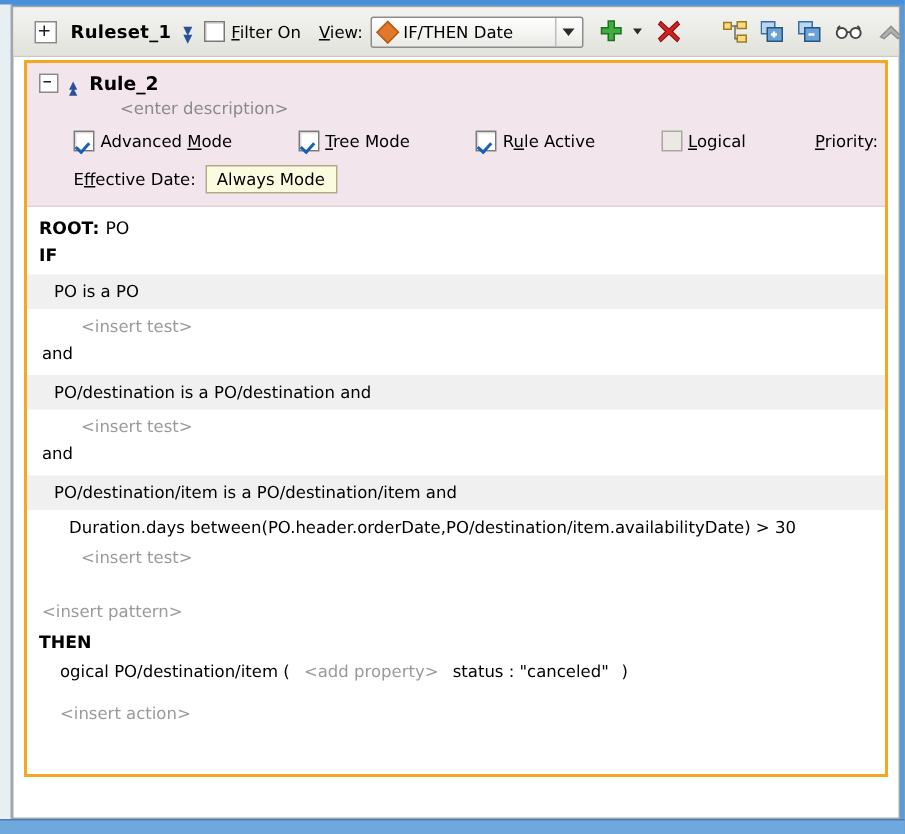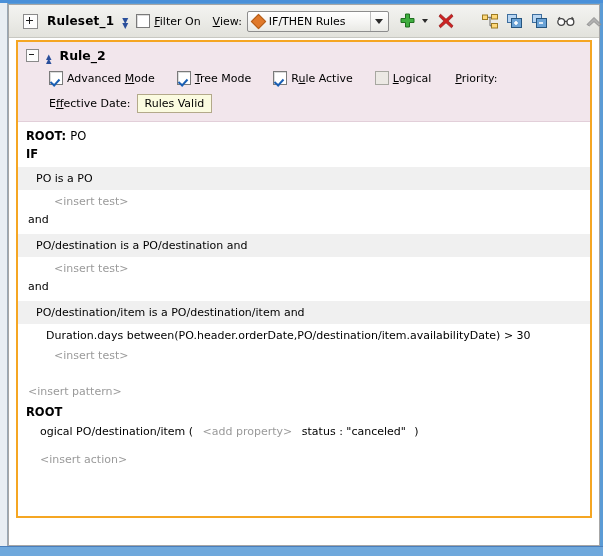--- a/index.html
+++ b/index.html
@@ -84,21 +84,21 @@
   .hrow{display:flex;align-items:center;padding-left:8px;}
   .sq{
     width:11px;height:11px;border:1px solid #8a8a8a;background:#fdfdfd;position:relative;flex:none;cursor:pointer;margin-right:7px;
   }
   .sq:before{content:"";position:absolute;left:2px;top:4px;width:5px;height:1px;background:#1d1d1d;}
   .upchev{color:#2a4f9b;font-size:11px;font-weight:bold;margin-right:8px;cursor:pointer;line-height:9px;
           display:flex;flex-direction:column;align-items:center;}
   .upchev span{display:block;height:4px;}
   .rule-name{font-weight:bold;font-size:12.5px;}
   .desc{color:#8a8a8a;font-size:11px;margin:3px 0 0 62px;}
-  .optrow{display:flex;align-items:center;margin-top:8px;padding-left:31px;}
+  .optrow{display:flex;align-items:center;margin-top:8px;padding-left:31px;gap:22px;}
   .opt{display:flex;align-items:center;margin-right:22px;white-space:nowrap;}
   .opt .lab{margin-left:4px;}
   .prio{display:flex;align-items:center;margin-left:2px;}
   .prio-combo{
     width:68px;height:18px;border:1px solid #8d8d8d;background:#fff;margin-left:5px;
     display:flex;align-items:center;cursor:pointer;flex:none;
   }
   .prio-combo .txt{flex:1;padding-left:4px;font-size:11px;}
   .prio-combo .arrow{
     width:15px;height:14px;margin-right:2px;border:1px solid #9b9b9b;
@@ -145,21 +145,21 @@
           <span>▾</span>
       </div>
 
       <div class="cbox"></div>
       <div class="tb-lbl"><u>F</u>ilter On</div>
 
       <div class="viewlbl"><u>V</u>iew:</div>
 
       <div class="combo">
         <div class="diamond"></div>
-        <div class="txt">IF/THEN Rules</div>
+        <div class="txt">IF/THEN Date</div>
         <div class="arrow">
             <i class="tri-d"></i>
           </div>
       </div>
 
       <div class="ic" style="width:22px;height:22px;margin-left:8px;">
         <svg width="17" height="17" viewBox="0 0 17 17">
           <path d="M6.5 1 h4 v4.5 h4.5 v4 h-4.5 v4.5 h-4 v-4.5 H2 v-4 h4.5 z" fill="#3fae3f" stroke="#1f6f1f" stroke-width="1"></path>
         </svg>
       </div>
@@ -220,20 +220,21 @@
       <div class="card-head">
         <div class="hrow">
           <div class="sq"></div>
           <div class="upchev">
             <span>▴</span>
               <span>▴</span>
           </div>
           <div class="rule-name">Rule_2</div>
         </div>
 
+        <div class="desc">&lt;enter description&gt;</div>
 
         <div class="optrow">
           <div class="opt">
             <span class="cbox on"></span>
             <span class="lab">Advanced <u>M</u>ode</span>
           </div>
           <div class="opt">
             <span class="cbox on"></span>
             <span class="lab"><u>T</u>ree Mode</span>
           </div>
@@ -245,21 +246,21 @@
             <span class="cbox dis"></span>
             <span class="lab"><u>L</u>ogical</span>
           </div>
           <div class="prio">
             <span><u>P</u>riority:</span>
           </div>
         </div>
 
         <div class="effrow">
           <span>E<u>f</u>fective Date:</span>
-          <span class="effval">Rules Valid</span>
+          <span class="effval">Always Mode</span>
         </div>
       </div>
 
       <div>
 
         <div class="kw" style="padding-top:7px;">
           <span>ROOT:</span>
           <span class="nrm">PO</span>
         </div>
 
@@ -275,21 +276,21 @@
         <div class="and">and</div>
         <div class="pad"></div>
 
         <div class="pat">PO/destination/item is a PO/destination/item  and</div>
         <div class="expr">Duration.days between(PO.header.orderDate,PO/destination/item.availabilityDate)  &gt;  30</div>
         <div class="test">&lt;insert test&gt;</div>
 
         <div style="height:14px;"></div>
         <div class="ins">&lt;insert pattern&gt;</div>
 
-        <div class="kw" style="padding-top:3px;">ROOT</div>
+        <div class="kw" style="padding-top:3px;">THEN</div>
 
         <div class="act">
           <span>ogical PO/destination/item (</span>
           <span class="ghost" style="margin:0 6px;">&lt;add property&gt;</span>
           <span>status : "canceled"</span>
           <span style="margin-left:5px;">)</span>
         </div>
 
         <div class="ins" style="padding-left:22px;padding-top:11px;">&lt;insert action&gt;</div>
       </div>

